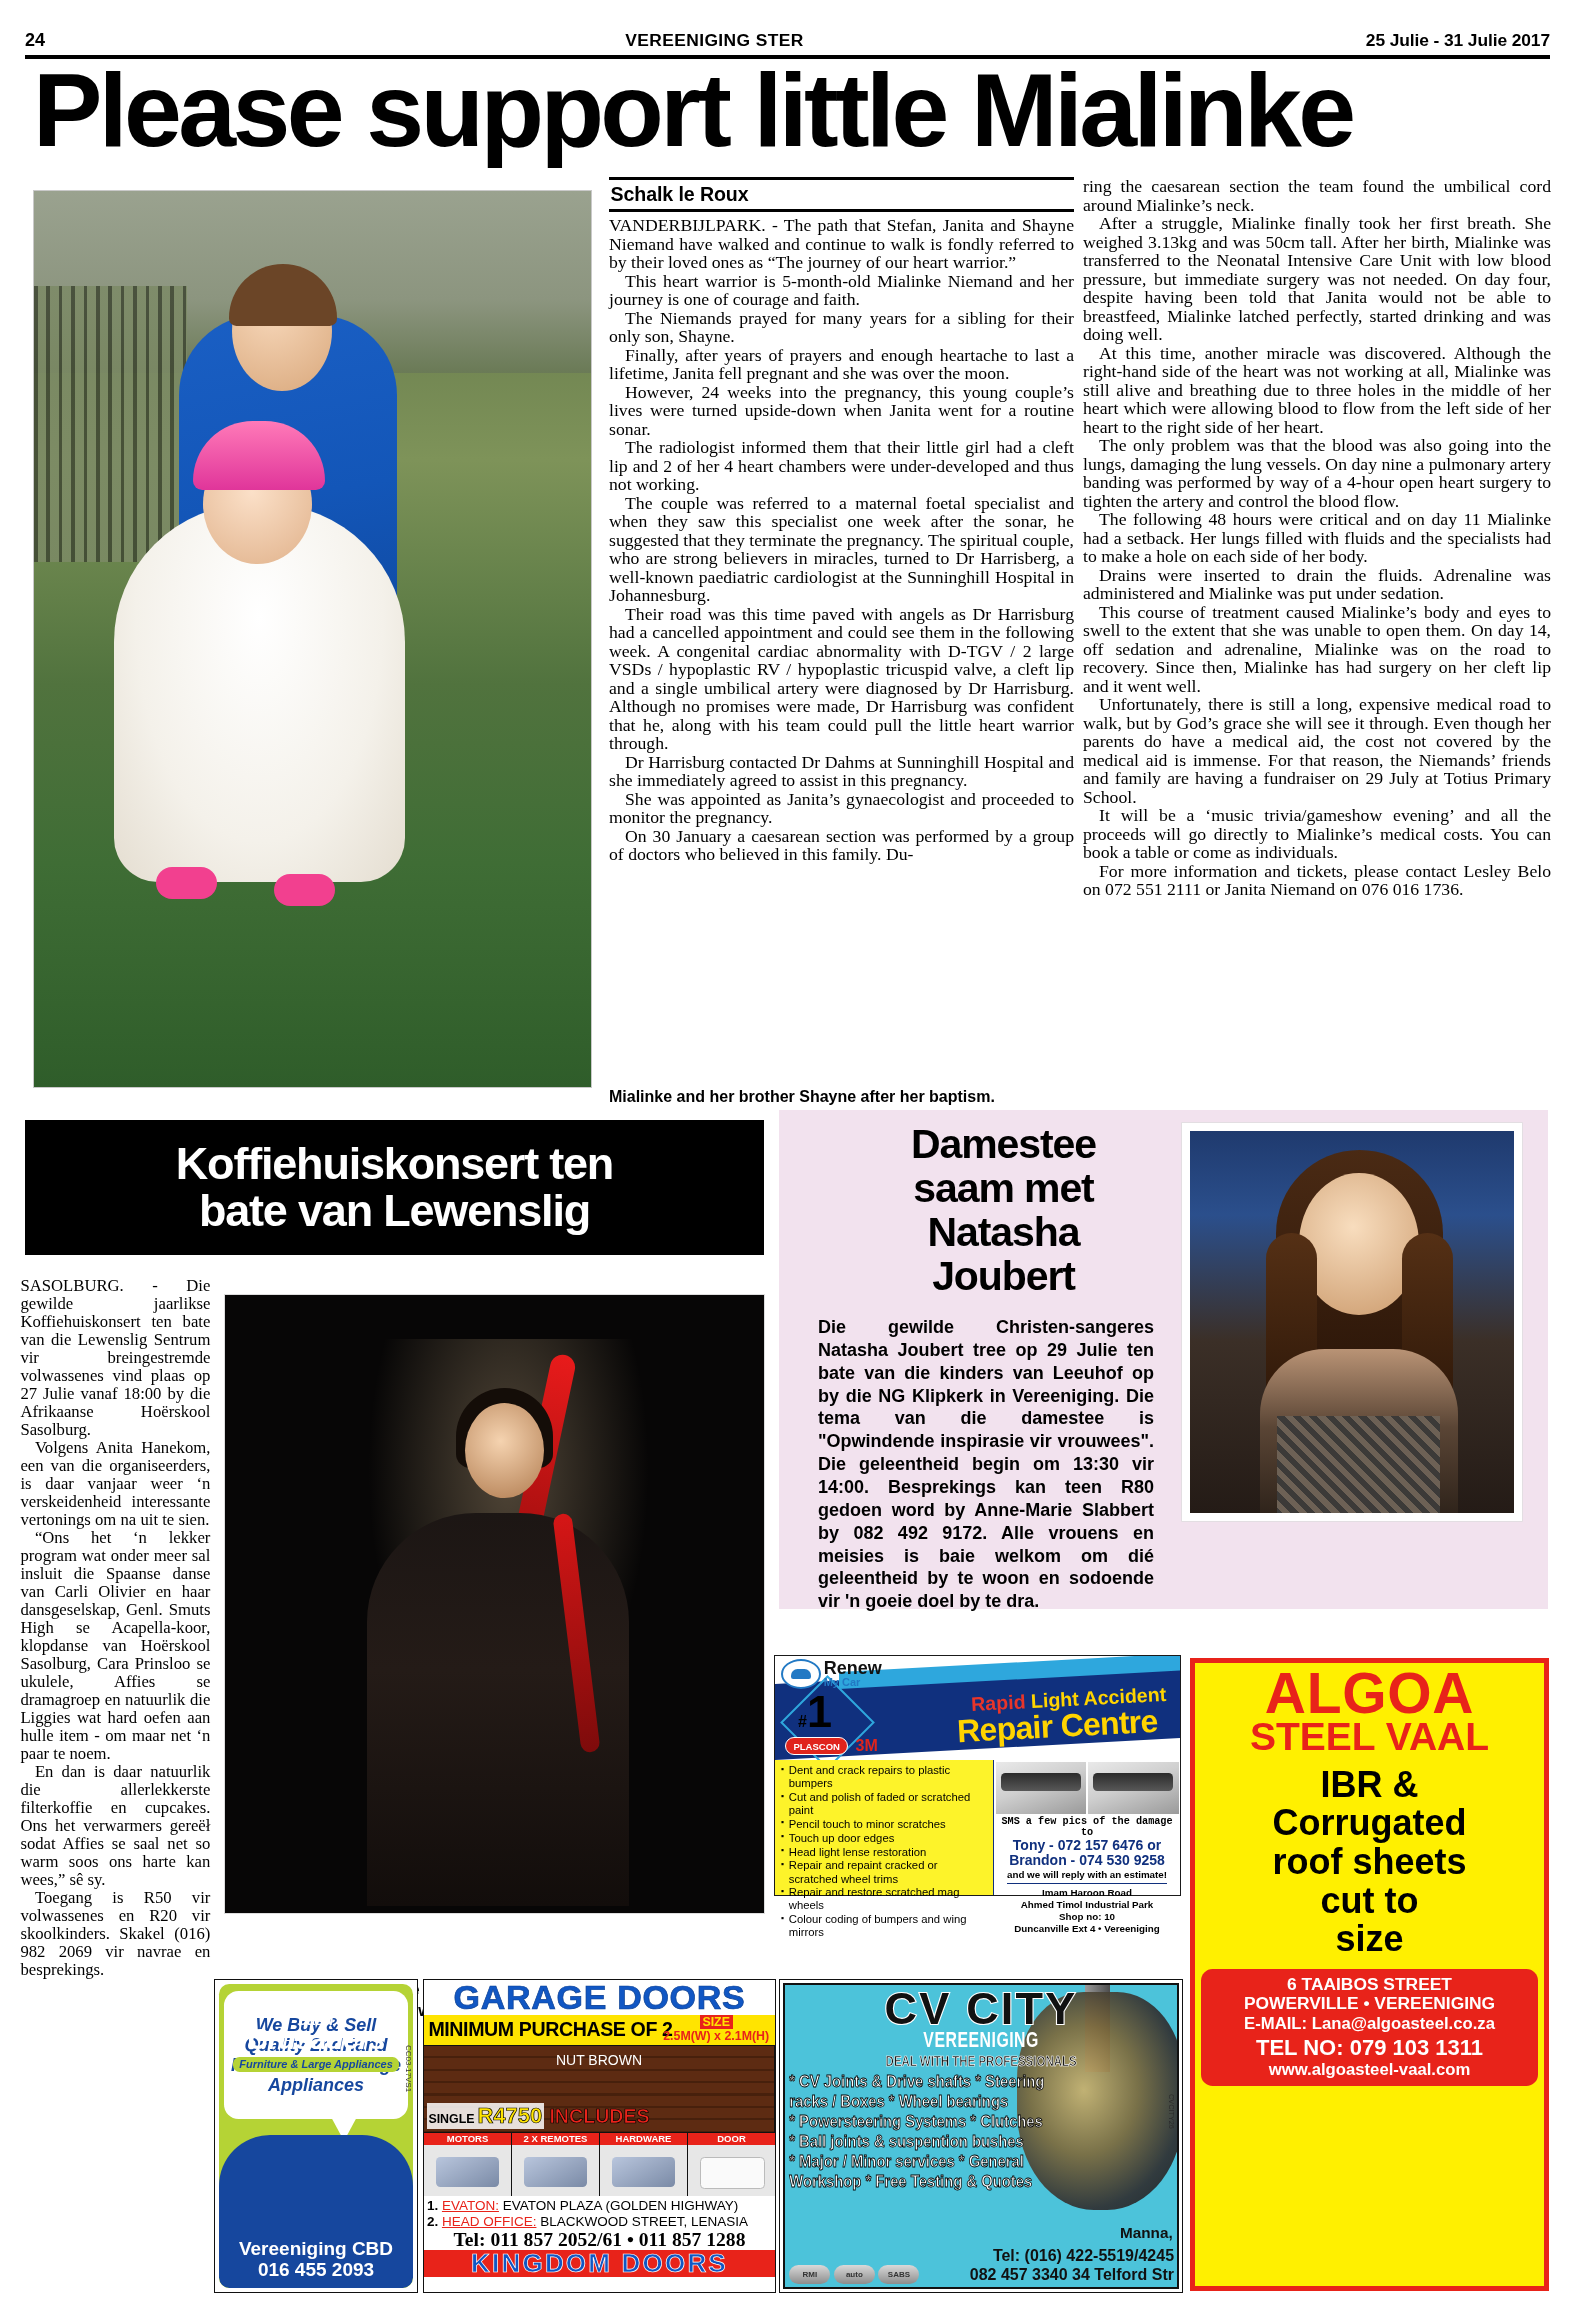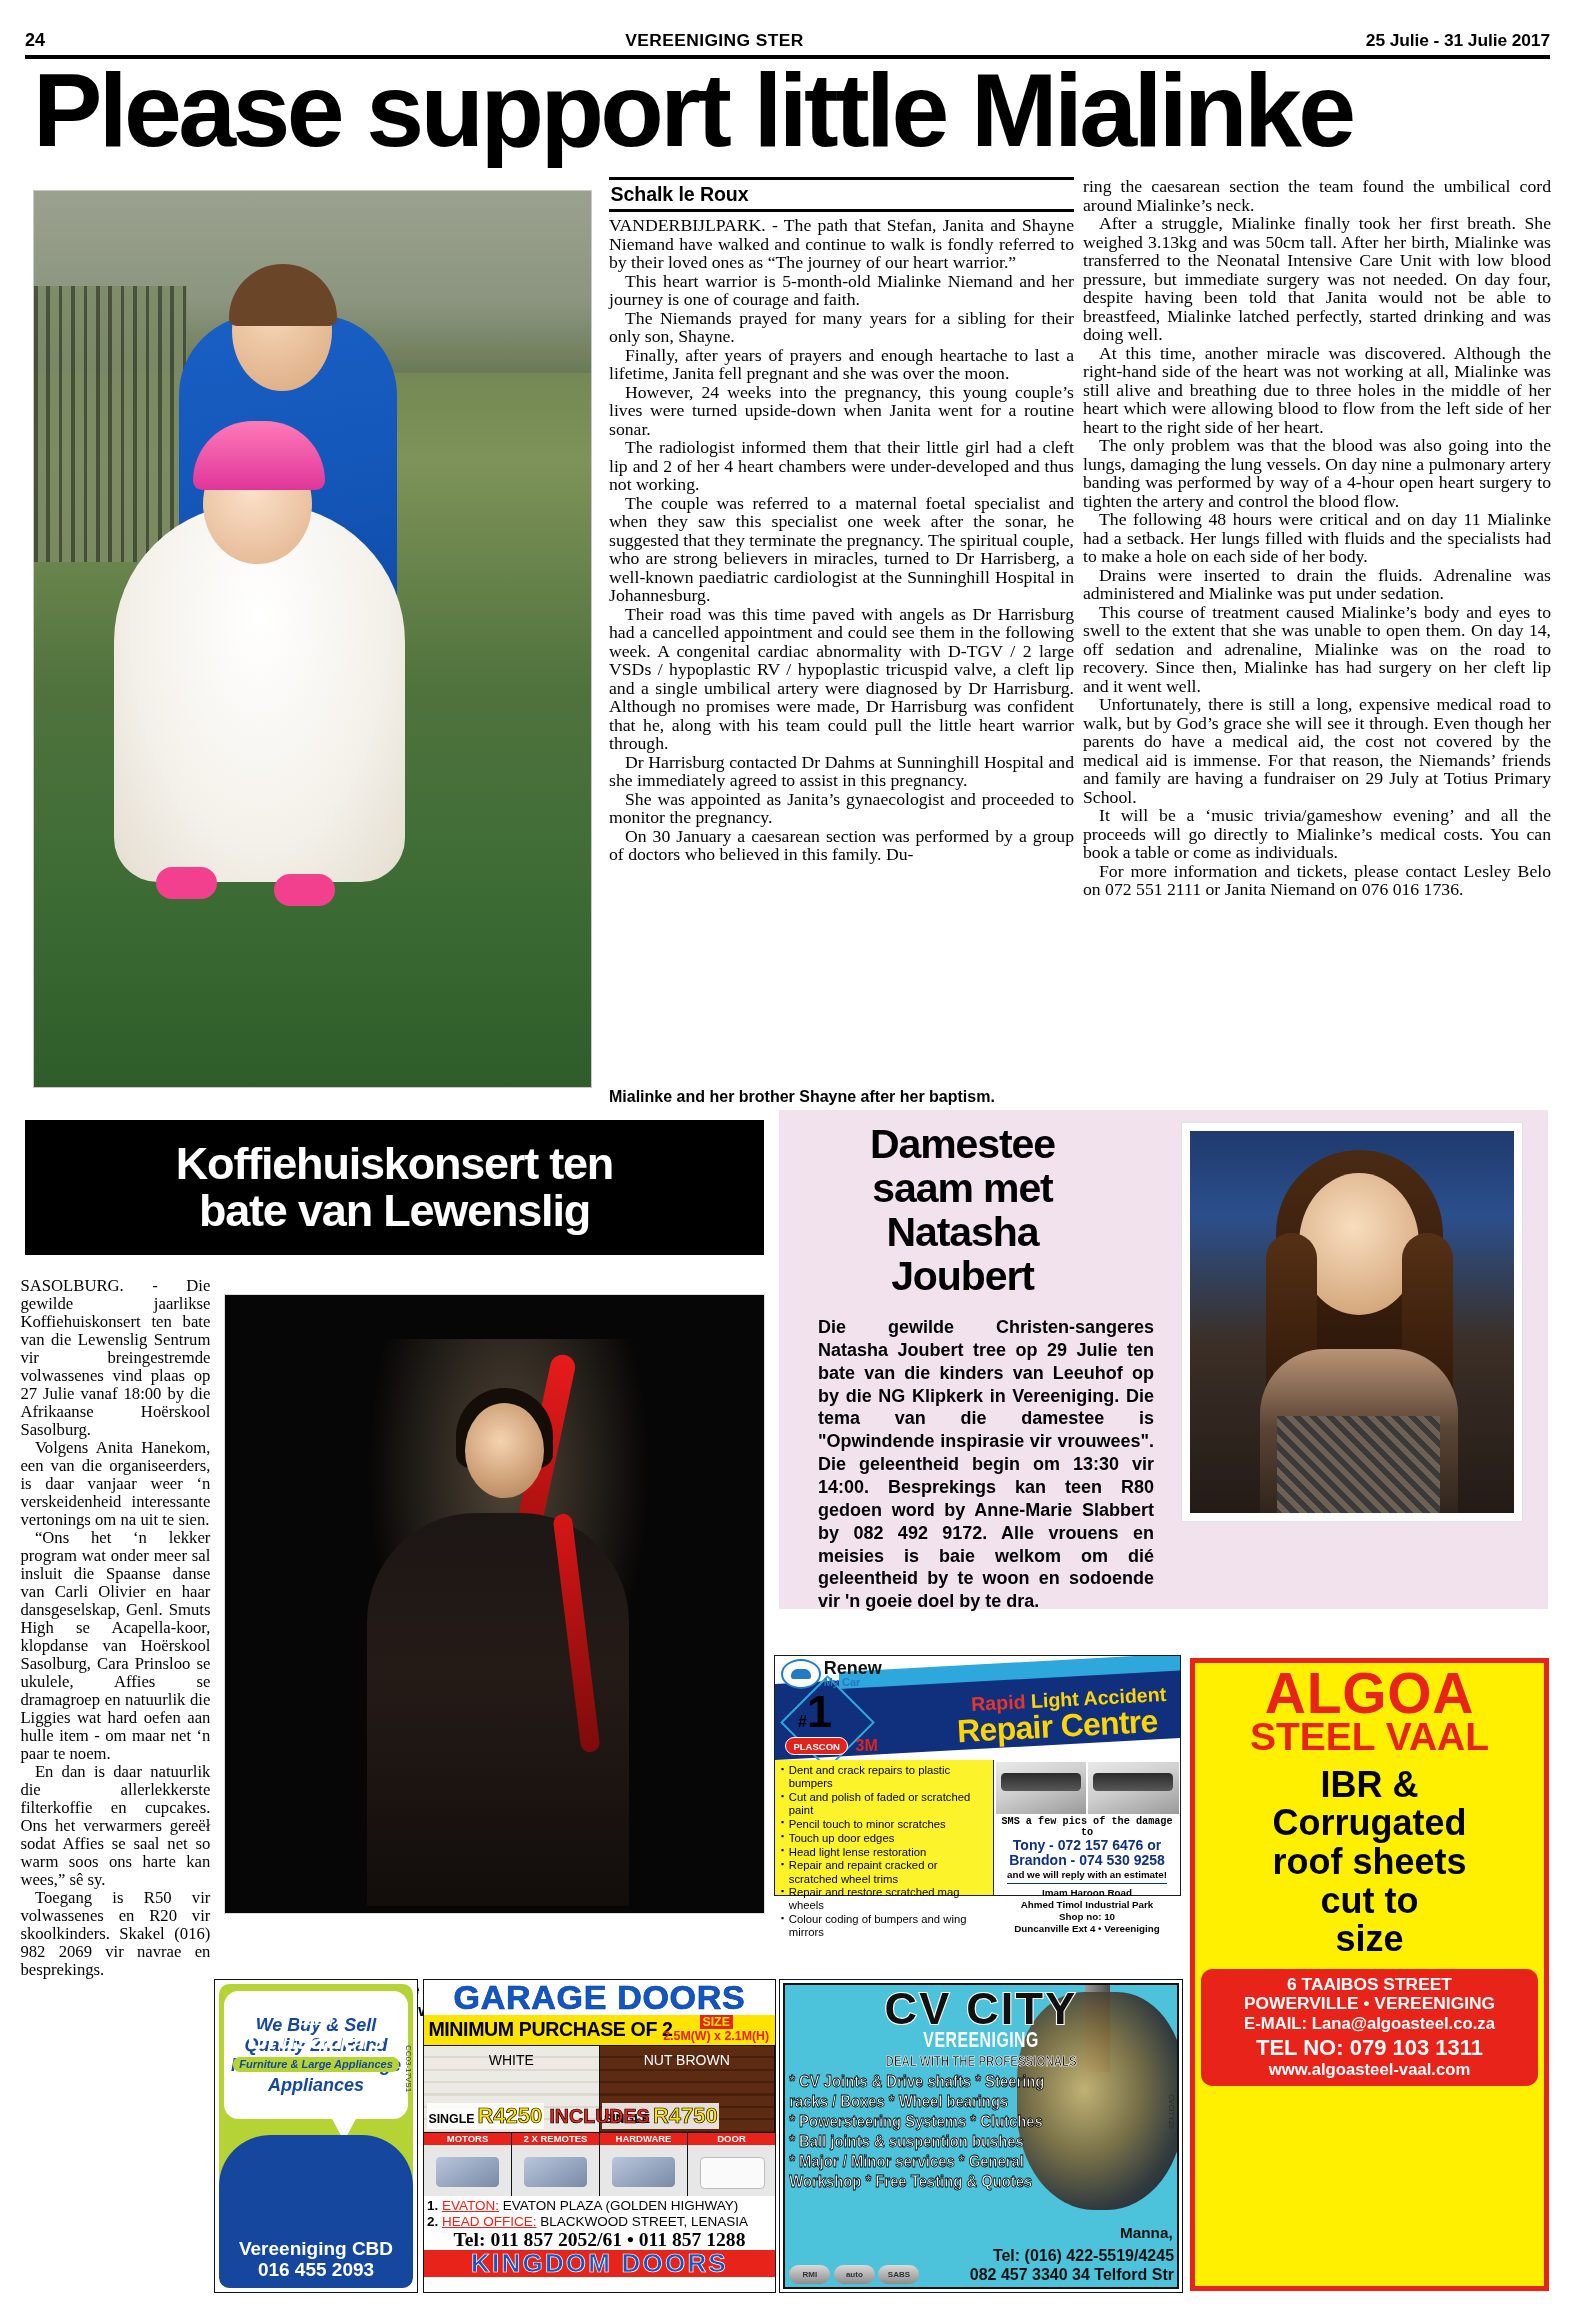--- a/index.html
+++ b/index.html
@@ -84,21 +84,21 @@
   .dp-red{position:absolute;left:308px;top:58px;width:25px;height:189px;
      background:linear-gradient(180deg,#e81b1b,#a60f0f);transform:rotate(12deg);border-radius:13px;}
   .dp-red2{position:absolute;left:342px;top:218px;width:19px;height:240px;
      background:linear-gradient(180deg,#d61616,#7d0b0b);transform:rotate(-7deg);border-radius:10.2px;}
   .dance-caption{position:absolute;left:218px;top:1979px;width:553px;
      font-family:"Liberation Sans",sans-serif;font-weight:bold;font-size:16.4px;line-height:1.3;}
 
   
   .damestee{position:absolute;left:779px;top:1110px;width:769px;height:499px;
      background:#f2e2ee;}
-  .dam-title{position:absolute;left:759px;top:1123px;width:407px;
+  .dam-title{position:absolute;left:800px;top:1123px;width:407px;
      font-family:"Liberation Sans",sans-serif;font-weight:bold;font-size:41px;
      line-height:1.07;text-align:center;letter-spacing:-1.1px;}
   .dam-body{position:absolute;left:818px;top:1316px;width:336px;
      font-family:"Liberation Sans",sans-serif;font-weight:bold;font-size:18px;
      line-height:1.27;text-align:justify;}
   .nat-photo{position:absolute;left:1182px;top:1123px;width:340px;height:398px;
      background:#fff;padding:8px;box-sizing:border-box;box-shadow:0 0 0 0.7px #ddd;}
   .nat-inner{width:100%;height:100%;overflow:hidden;position:relative;
      background:linear-gradient(180deg,#1f3a6e 0%,#2b4f8c 22%,#3b2f27 55%,#241b16 100%);}
   .np-head{position:absolute;left:109px;top:42px;width:120px;height:142px;border-radius:50%;
@@ -502,26 +502,20 @@
   <div class="garage">
     <div class="g-title">GARAGE DOORS</div>
     <div class="g-yellow">
       <div class="g-min">MINIMUM PURCHASE OF 2</div>
       <div class="g-size">
         <span class="s1">SIZE</span>
         <span class="s2">2.5M(W) x 2.1M(H)</span>
       </div>
     </div>
     <div class="g-row">
-      <div class="g-door g-white">
-        <div class="g-label">WHITE</div>
-        <div class="g-price">
-          <span>SINGLE</span><b>R4250</b>
-        </div>
-      </div>
       <div class="g-door g-brown">
         <div class="g-label dark">NUT BROWN</div>
         <div class="g-price">
           <span>SINGLE</span><b>R4750</b>
         </div>
       </div>
       <div class="g-incl">INCLUDES</div>
     </div>
     <div class="g-icons" id="g-icons">
         <div class="g-ic">

